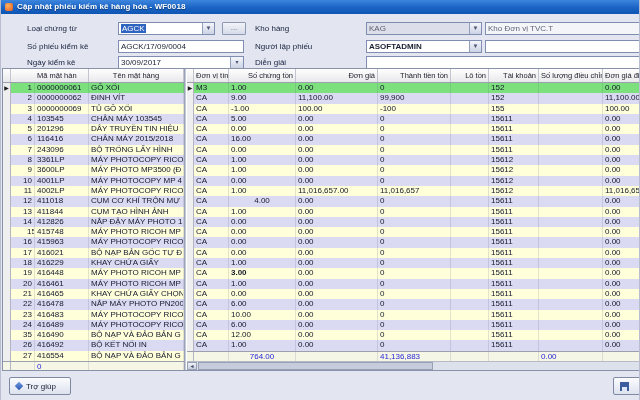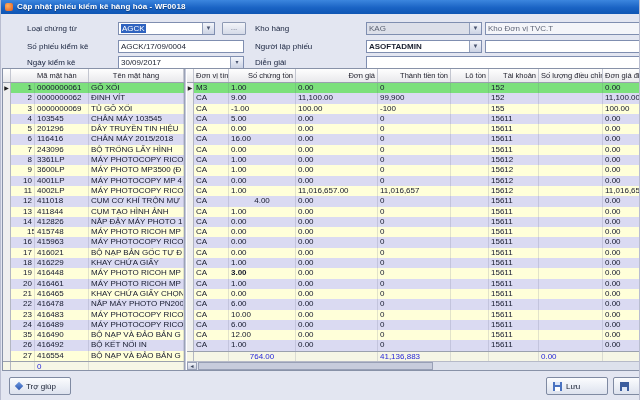--- a/index.html
+++ b/index.html
@@ -602,28 +602,20 @@
         <div class="sthumb"></div>
       </div>
     </div>
   </div>
 
   <div class="buttonbar">
     <div class="btn" style="left:8px;width:62px;">
       <span class="gem"></span>
       <span>Trợ giúp</span>
     </div>
-    <div class="btn" style="left:545px;width:62px;">
-      <svg width="9" height="9">
-        <rect width="9" height="9" fill="#4a72c0"></rect>
-          <rect x="2" y="0" width="5" height="3" fill="#dce6f8"></rect>
-          <rect x="2" y="5" width="5" height="4" fill="#ffffff"></rect>
-      </svg>
-      <span>Lưu</span>
-    </div>
     <div class="btn" style="left:612px;width:46px;">
       <svg width="9" height="9">
         <rect width="9" height="9" fill="#3c5d9e"></rect>
           <rect x="2" y="5" width="5" height="4" fill="#dfe7f6"></rect>
       </svg>
     </div>
   </div>
 
 </div>
 

